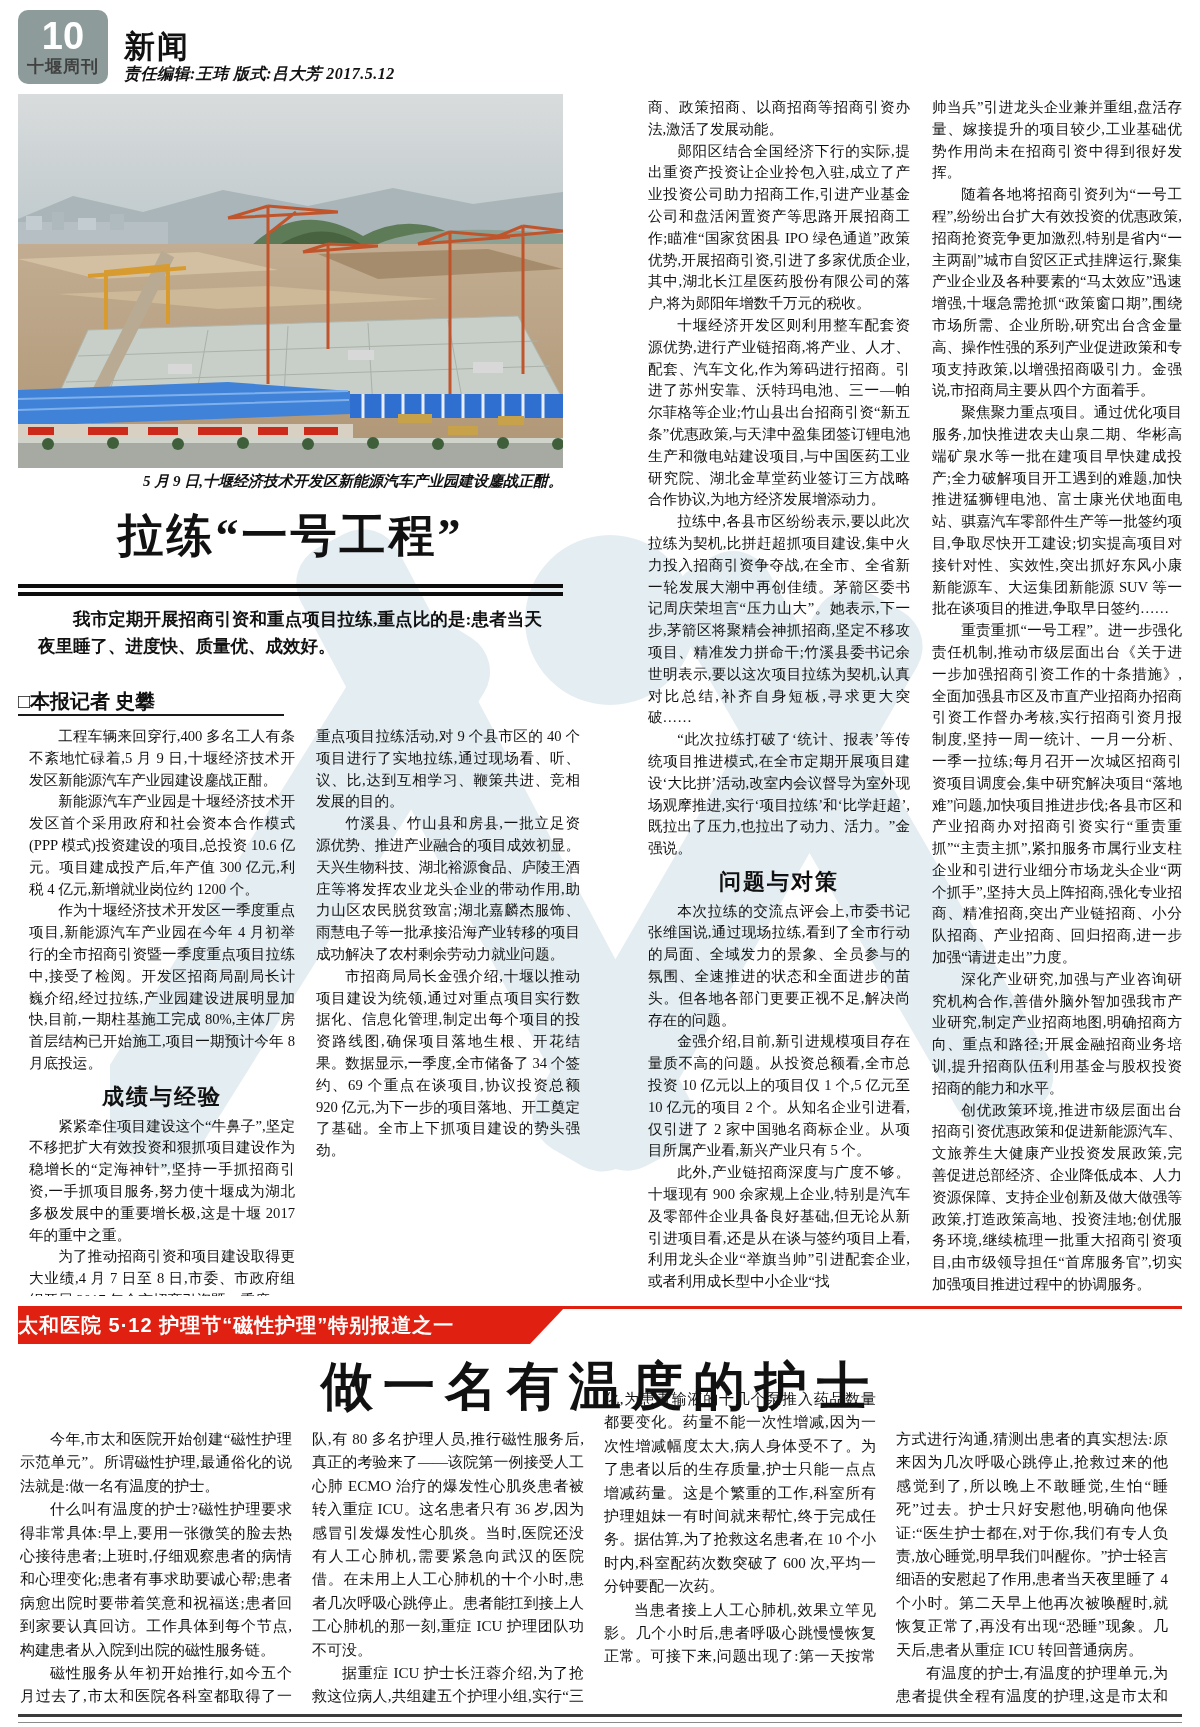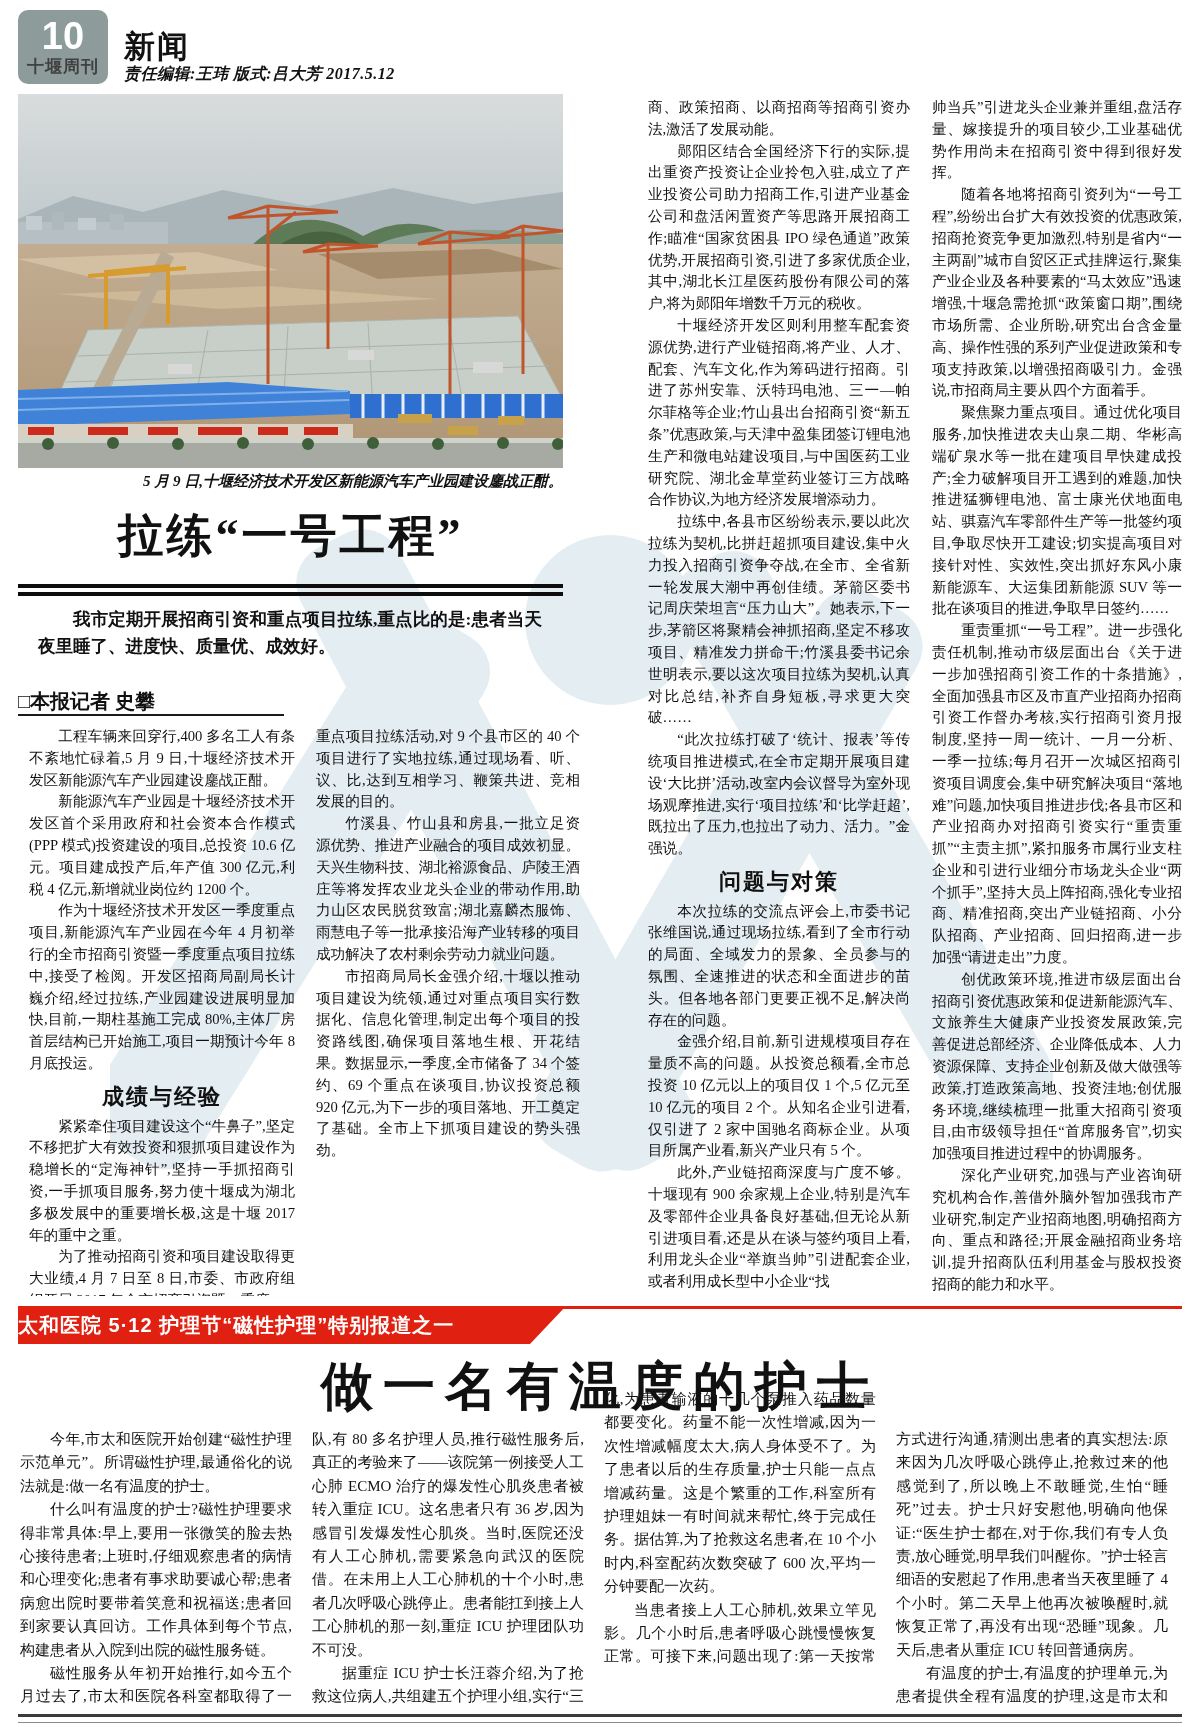--- a/index.html
+++ b/index.html
@@ -200,22 +200,22 @@
     <h3 class="subhead">问题与对策</h3>
     <p class="para">本次拉练的交流点评会上,市委书记张维国说,通过现场拉练,看到了全市行动的局面、全域发力的景象、全员参与的氛围、全速推进的状态和全面进步的苗头。但各地各部门更要正视不足,解决尚存在的问题。</p>
     <p class="para">金强介绍,目前,新引进规模项目存在量质不高的问题。从投资总额看,全市总投资 10 亿元以上的项目仅 1 个,5 亿元至 10 亿元的项目 2 个。从知名企业引进看,仅引进了 2 家中国驰名商标企业。从项目所属产业看,新兴产业只有 5 个。</p>
     <p class="para">此外,产业链招商深度与广度不够。十堰现有 900 余家规上企业,特别是汽车及零部件企业具备良好基础,但无论从新引进项目看,还是从在谈与签约项目上看,利用龙头企业“举旗当帅”引进配套企业,或者利用成长型中小企业“找</p>
   </div>
 <div class="abs col c4">
     <p class="para cont">帅当兵”引进龙头企业兼并重组,盘活存量、嫁接提升的项目较少,工业基础优势作用尚未在招商引资中得到很好发挥。</p>
     <p class="para">随着各地将招商引资列为“一号工程”,纷纷出台扩大有效投资的优惠政策,招商抢资竞争更加激烈,特别是省内“一主两副”城市自贸区正式挂牌运行,聚集产业企业及各种要素的“马太效应”迅速增强,十堰急需抢抓“政策窗口期”,围绕市场所需、企业所盼,研究出台含金量高、操作性强的系列产业促进政策和专项支持政策,以增强招商吸引力。金强说,市招商局主要从四个方面着手。</p>
     <p class="para">聚焦聚力重点项目。通过优化项目服务,加快推进农夫山泉二期、华彬高端矿泉水等一批在建项目早快建成投产;全力破解项目开工遇到的难题,加快推进猛狮锂电池、富士康光伏地面电站、骐嘉汽车零部件生产等一批签约项目,争取尽快开工建设;切实提高项目对接针对性、实效性,突出抓好东风小康新能源车、大运集团新能源 SUV 等一批在谈项目的推进,争取早日签约……</p>
     <p class="para">重责重抓“一号工程”。进一步强化责任机制,推动市级层面出台《关于进一步加强招商引资工作的十条措施》,全面加强县市区及市直产业招商办招商引资工作督办考核,实行招商引资月报制度,坚持一周一统计、一月一分析、一季一拉练;每月召开一次城区招商引资项目调度会,集中研究解决项目“落地难”问题,加快项目推进步伐;各县市区和产业招商办对招商引资实行“重责重抓”“主责主抓”,紧扣服务市属行业支柱企业和引进行业细分市场龙头企业“两个抓手”,坚持大员上阵招商,强化专业招商、精准招商,突出产业链招商、小分队招商、产业招商、回归招商,进一步加强“请进走出”力度。</p>
+    <p class="para">深化产业研究,加强与产业咨询研究机构合作,善借外脑外智加强我市产业研究,制定产业招商地图,明确招商方向、重点和路径;开展金融招商业务培训,提升招商队伍利用基金与股权投资招商的能力和水平。</p>
     <p class="para">创优政策环境,推进市级层面出台招商引资优惠政策和促进新能源汽车、文旅养生大健康产业投资发展政策,完善促进总部经济、企业降低成本、人力资源保障、支持企业创新及做大做强等政策,打造政策高地、投资洼地;创优服务环境,继续梳理一批重大招商引资项目,由市级领导担任“首席服务官”,切实加强项目推进过程中的协调服务。</p>
-    <p class="para">深化产业研究,加强与产业咨询研究机构合作,善借外脑外智加强我市产业研究,制定产业招商地图,明确招商方向、重点和路径;开展金融招商业务培训,提升招商队伍利用基金与股权投资招商的能力和水平。</p>
   </div>
 
 <div class="abs kicker-line"></div>
 <div class="abs kicker-banner">太和医院 5·12 护理节“磁性护理”特别报道之一</div>
 <h2 class="abs feature-headline" style="margin:0;">做一名有温度的护士</h2>
 
 <div class="abs fcol f1">
     <p class="para">今年,市太和医院开始创建“磁性护理示范单元”。所谓磁性护理,最通俗化的说法就是:做一名有温度的护士。</p>
     <p class="para">什么叫有温度的护士?磁性护理要求得非常具体:早上,要用一张微笑的脸去热心接待患者;上班时,仔细观察患者的病情和心理变化;患者有事求助要诚心帮;患者病愈出院时要带着笑意和祝福送;患者回到家要认真回访。工作具体到每个节点,构建患者从入院到出院的磁性服务链。</p>
     <p class="para">磁性服务从年初开始推行,如今五个月过去了,市太和医院各科室都取得了一定的实效。据悉,第一个接受“大考”的是重症 ICU 护理单元。</p>

